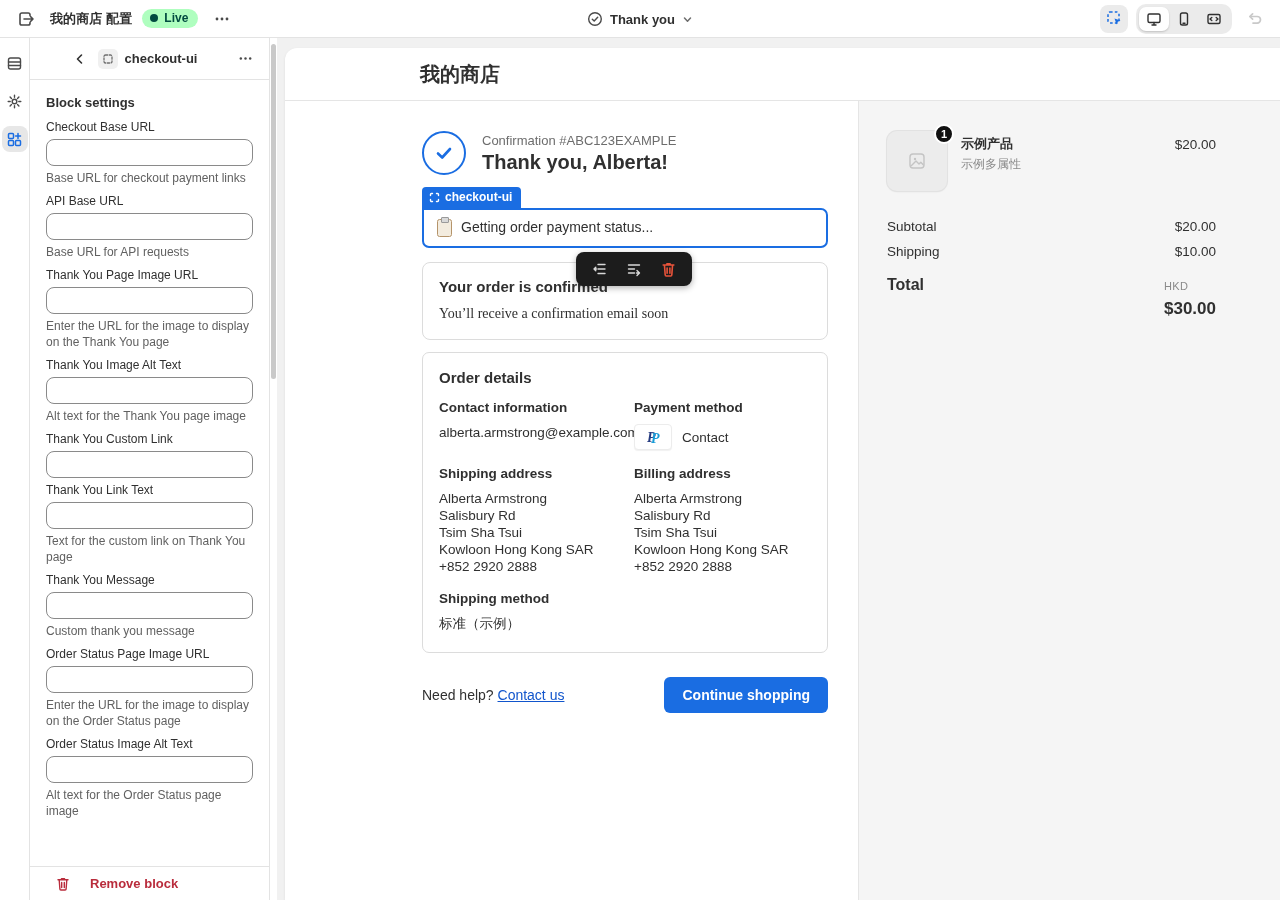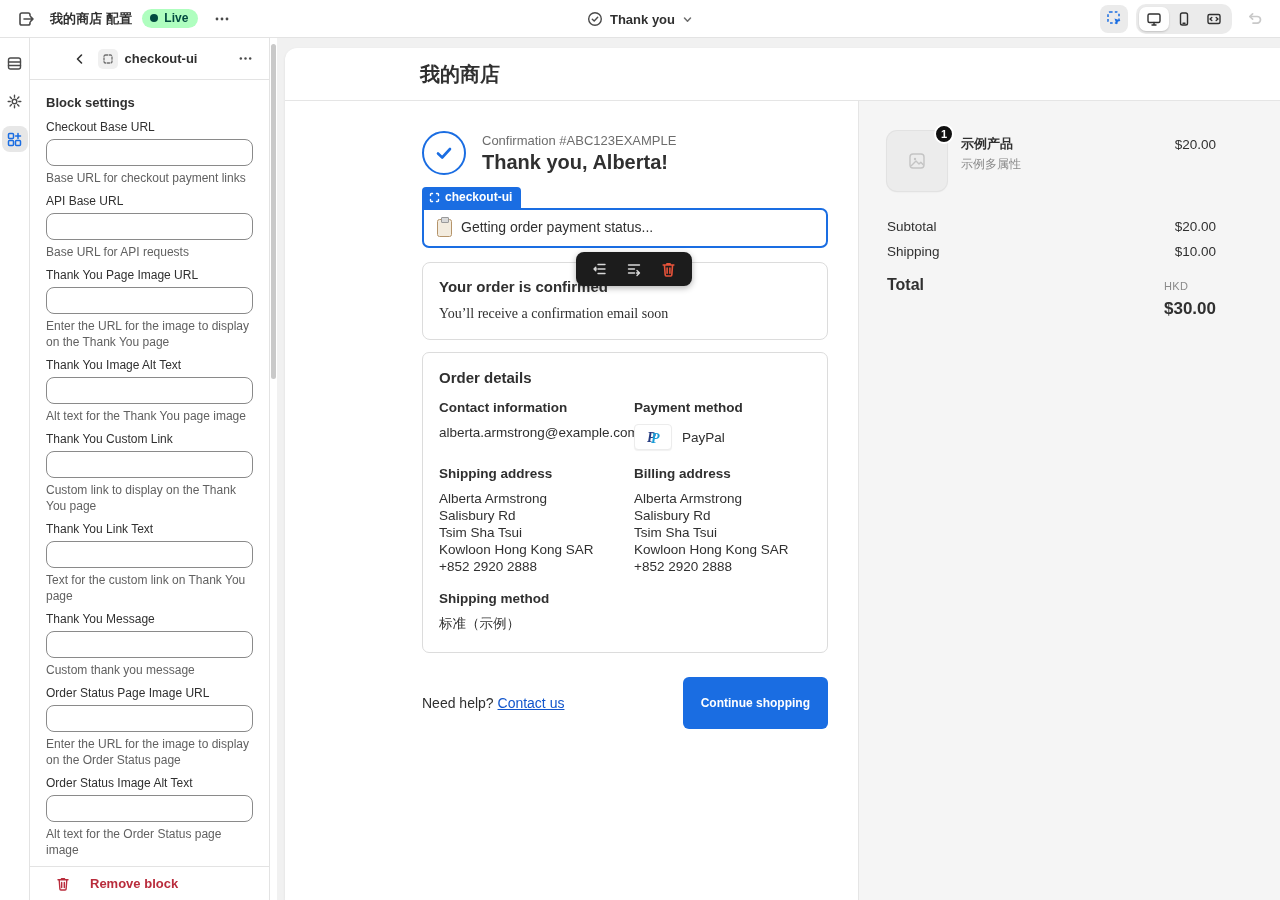--- a/index.html
+++ b/index.html
@@ -99,22 +99,22 @@
   .details-grid { display:grid; grid-template-columns:195px 1fr; row-gap:16px; }
   .dblock-title { font-size:13.5px; font-weight:700; margin-bottom:9px; }
   .dblock-value { font-size:13.5px; line-height:17px; white-space:pre-line; }
   .pay-row { display:flex; align-items:center; gap:10px; }
   .pp-box { width:38px; height:26px; background:#fff; border:1px solid #ececec; border-radius:4px;
     box-shadow:0 1px 1px rgba(0,0,0,.06); display:flex; align-items:center; justify-content:center; }
 
   .help-row { margin-top:24px; display:flex; align-items:center; justify-content:space-between; }
   .help-text { font-size:14px; }
   a.link { color:var(--link); text-decoration:underline; cursor:pointer; }
-  .continue-btn { background:var(--accent); color:#fff; font-size:12px; font-weight:700;
-    border:none; border-radius:6px; height:52px; padding:0 18px; cursor:pointer; font-family:inherit; }
+  .continue-btn { background:var(--accent); color:#fff; font-size:14px; font-weight:700;
+    border:none; border-radius:6px; height:36px; padding:0 18px; cursor:pointer; font-family:inherit; }
 
   
   .summary-col { flex:1; background:#f5f5f5; padding:30px 64px 0 28px; }
   .product-row { display:flex; align-items:flex-start; }
   .thumb { width:60px; height:60px; background:#ececec; border-radius:10px; position:relative;
     box-shadow:0 0 0 1px #e2e2e2, 0 1px 2px rgba(0,0,0,.08); display:flex; align-items:center;
     justify-content:center; flex-shrink:0; }
   .qty-badge { position:absolute; top:-7px; right:-7px; width:20px; height:20px; background:#111;
     color:#fff; font-size:11px; font-weight:700; border-radius:50%; display:flex; align-items:center;
     justify-content:center; border:2px solid #fff; }
@@ -303,21 +303,20 @@
 
           <div class="field">
             <div class="field-label">Thank You Image Alt Text</div>
             <input class="field-input" type="text" style="">
             <div class="field-help">Alt text for the Thank You page image</div>
           </div>
 
           <div class="field">
             <div class="field-label">Thank You Custom Link</div>
             <input class="field-input" type="text" style="">
-            <div class="field-help">Custom link to display on the Thank You page</div>
           </div>
 
           <div class="field">
             <div class="field-label">Thank You Link Text</div>
             <input class="field-input" type="text" style="">
             <div class="field-help">Text for the custom link on Thank You page</div>
           </div>
 
           <div class="field">
             <div class="field-label">Thank You Message</div>
@@ -431,21 +430,21 @@
                 </div>
                 <div>
                   <div class="dblock-title">Payment method</div>
                   <div class="pay-row">
                     <span class="pp-box">
                       <svg width="20" height="18" viewBox="0 0 20 18">
                         <text x="4" y="14" font-size="14" font-style="italic" font-weight="bold" fill="#253b80" font-family="Liberation Serif, serif">P</text>
                         <text x="8" y="15" font-size="14" font-style="italic" font-weight="bold" fill="#179bd7" font-family="Liberation Serif, serif">P</text>
                       </svg>
                     </span>
-                    <span class="dblock-value">PayPal</span>
+                    <span class="dblock-value">Contact</span>
                   </div>
                 </div>
                 <div>
                   <div class="dblock-title">Shipping address</div>
                   <div class="dblock-value">Alberta Armstrong
 Salisbury Rd
 Tsim Sha Tsui
 Kowloon Hong Kong SAR
 +852 2920 2888</div>
                 </div>

